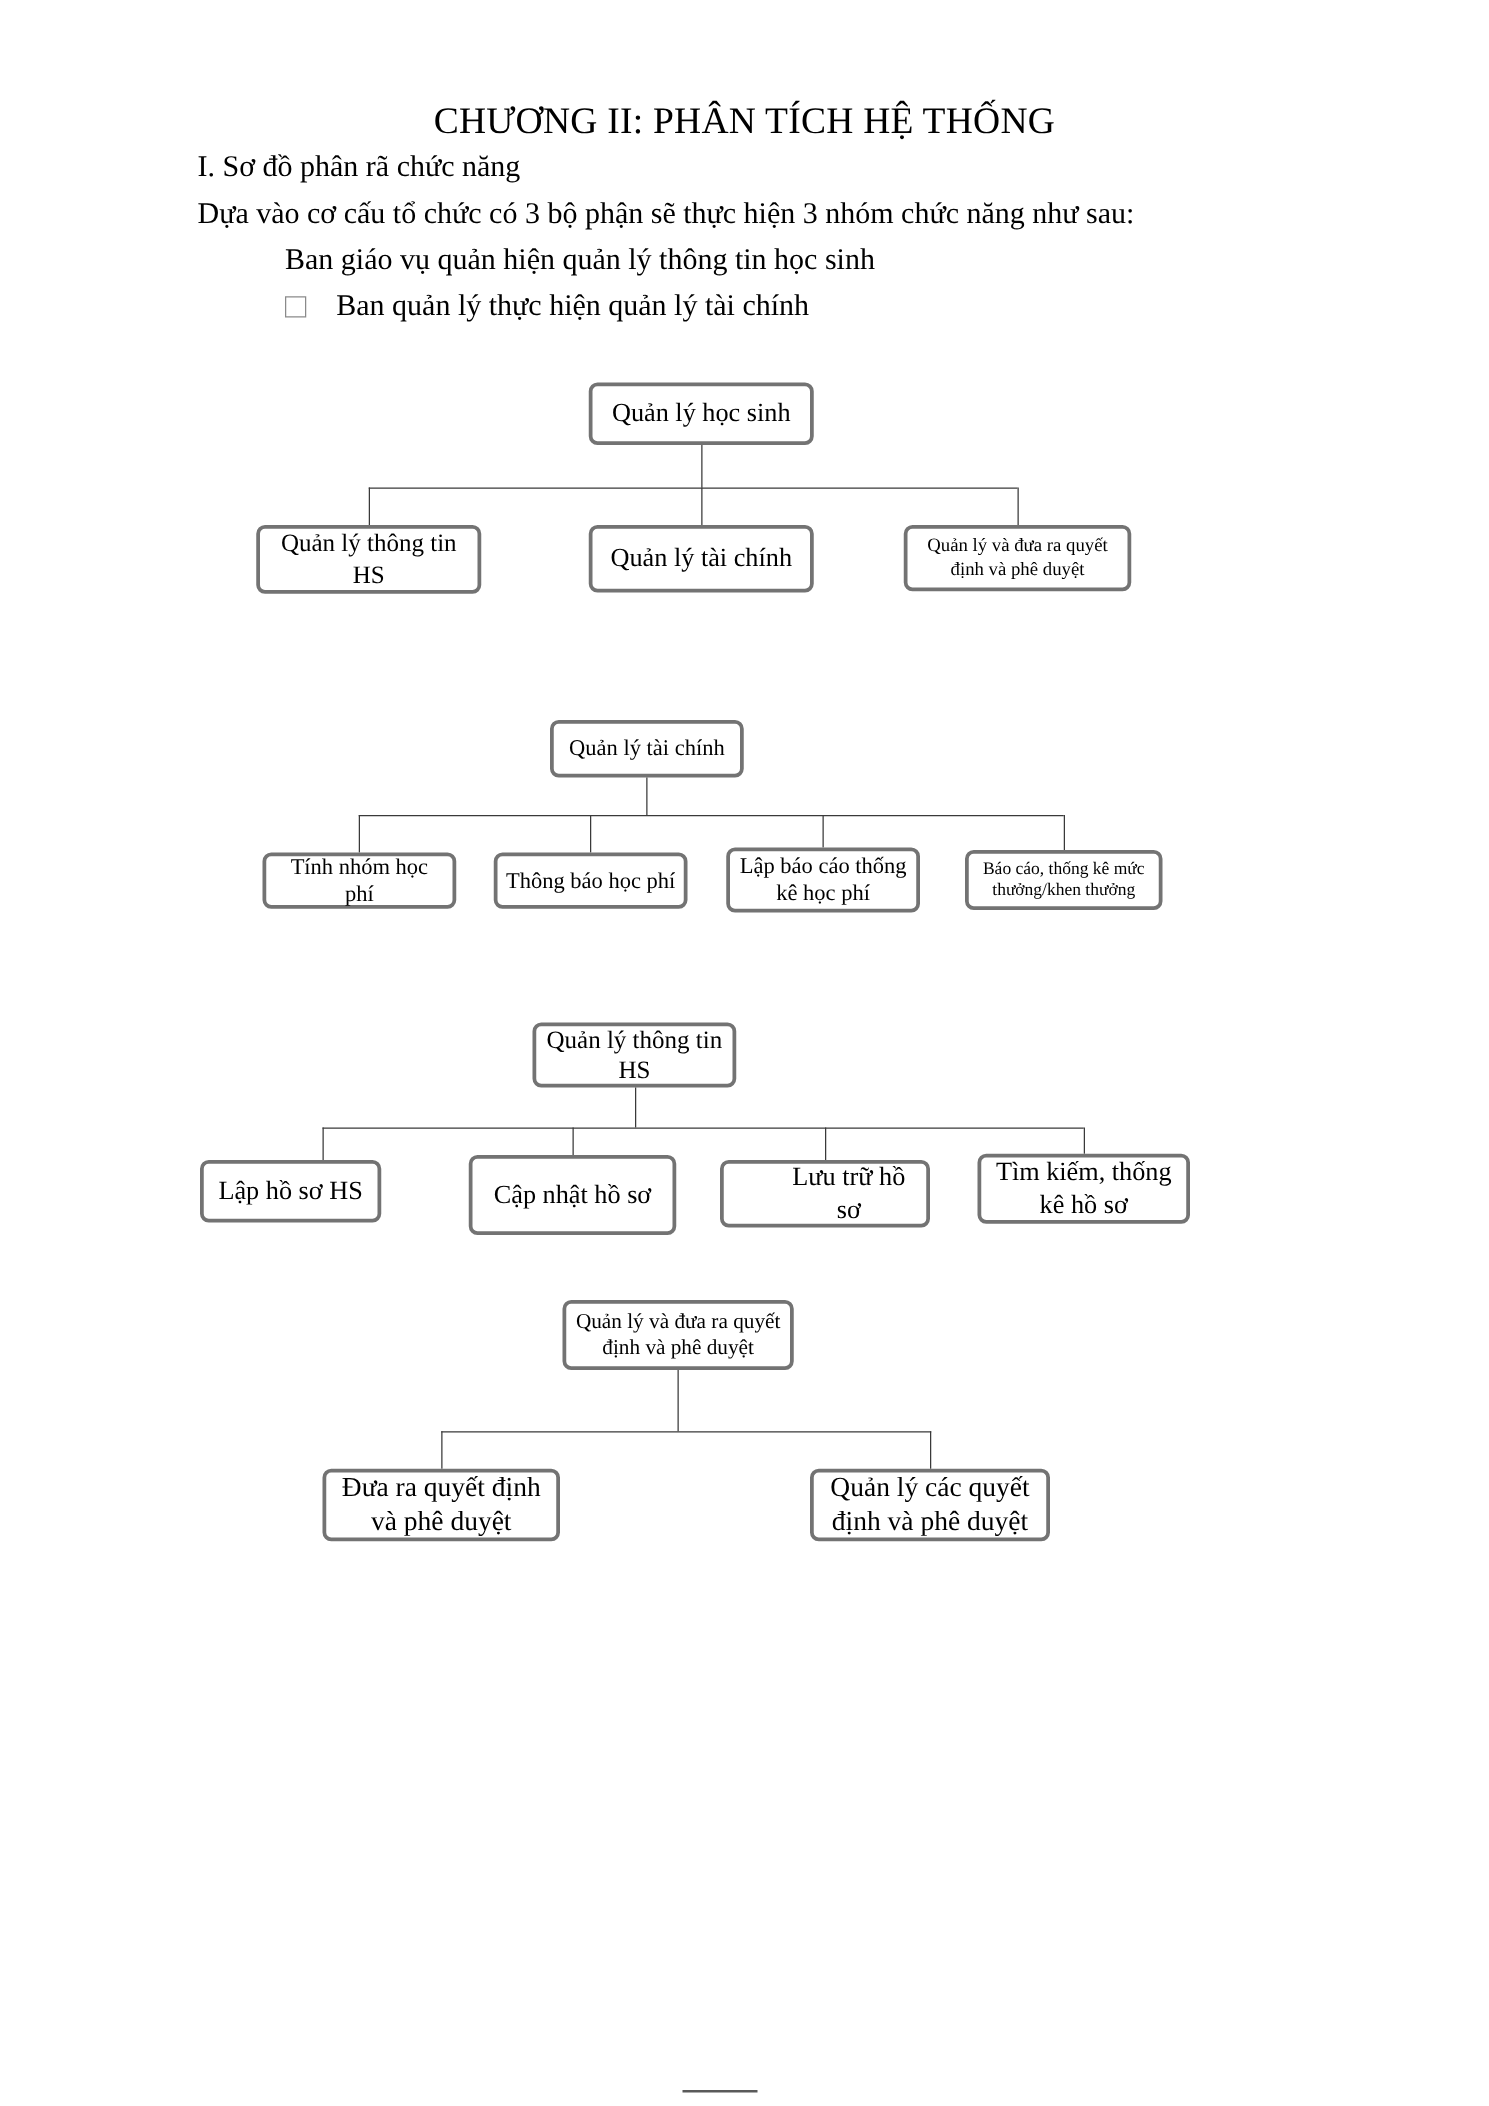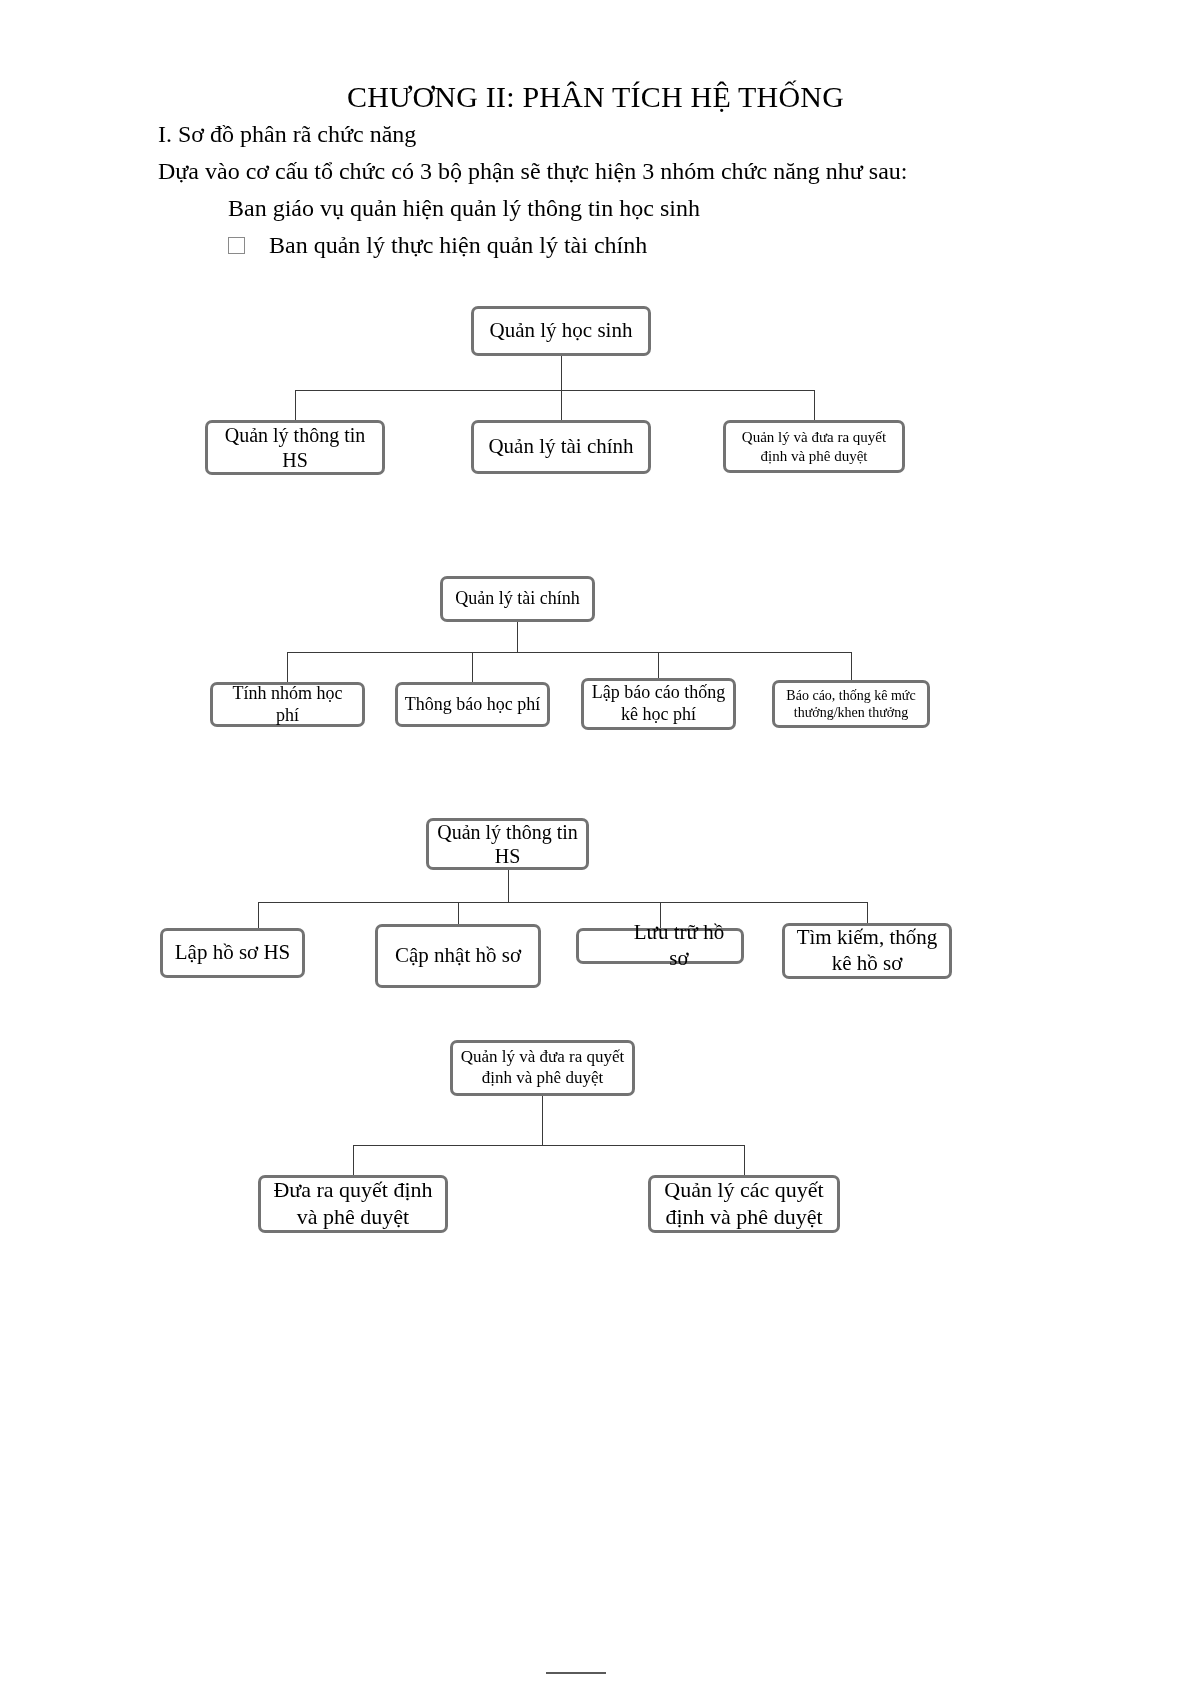--- a/index.html
+++ b/index.html
@@ -94,21 +94,21 @@
   #d2 .n-a { left: 210px; top: 112px; width: 155px; height: 45px; font-size: 18px; }
   #d2 .n-b { left: 395px; top: 112px; width: 155px; height: 45px; font-size: 18px; }
   #d2 .n-c { left: 581px; top: 108px; width: 155px; height: 52px; font-size: 18px; }
   #d2 .n-d { left: 772px; top: 110px; width: 158px; height: 48px; font-size: 14px; }
 
   
   #d3 { top: 810px; left: 0; width: 1191px; height: 190px; }
   #d3 .n-root { left: 426px; top: 8px; width: 163px; height: 52px; font-size: 20px; }
   #d3 .n-a { left: 160px; top: 118px; width: 145px; height: 50px; font-size: 21px; }
   #d3 .n-b { left: 375px; top: 114px; width: 166px; height: 64px; font-size: 21px; }
-  #d3 .n-c { left: 576px; top: 118px; width: 168px; height: 36px; font-size: 21px; padding-left: 44px; }
+  #d3 .n-c { left: 576px; top: 118px; width: 168px; height: 54px; font-size: 21px; padding-left: 44px; }
   #d3 .n-d { left: 782px; top: 113px; width: 170px; height: 56px; font-size: 21px; }
 
   
   #d4 { top: 1035px; left: 0; width: 1191px; height: 210px; }
   #d4 .n-root { left: 450px; top: 5px; width: 185px; height: 56px; font-size: 17px; }
   #d4 .n-a { left: 258px; top: 140px; width: 190px; height: 58px; font-size: 22px; }
   #d4 .n-b { left: 648px; top: 140px; width: 192px; height: 58px; font-size: 22px; }
 
   
   .footer-rule {

